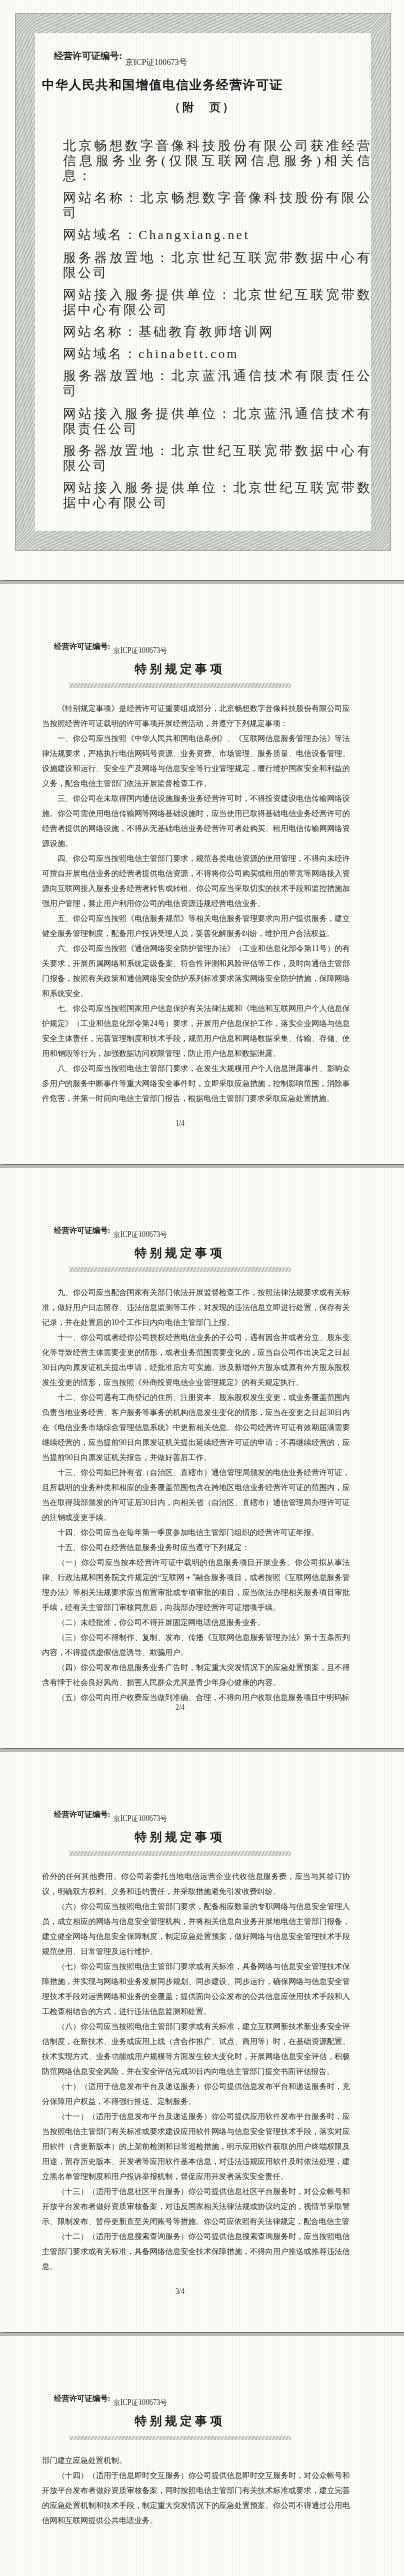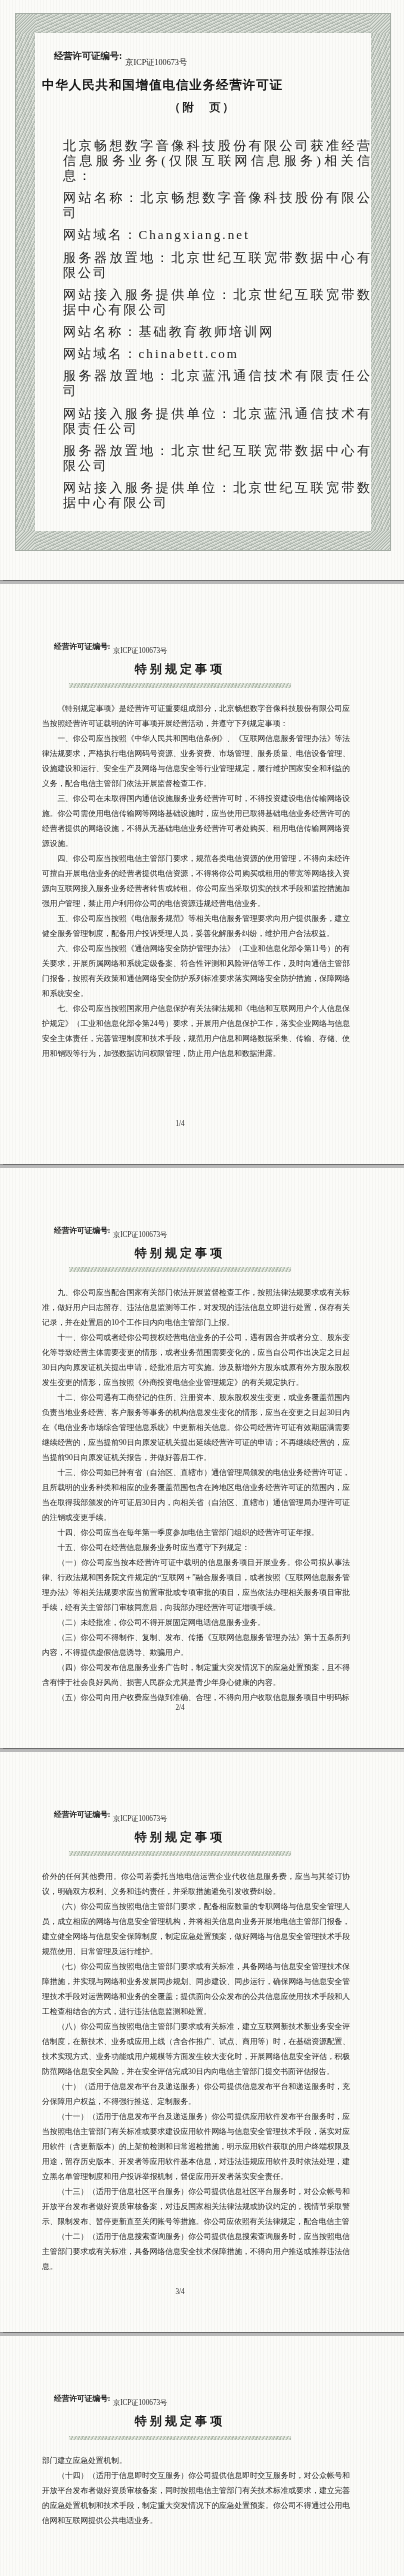--- a/index.html
+++ b/index.html
@@ -114,20 +114,21 @@
     <div class="orn"></div>
   </div>
   <div class="pbody">
       <p>《特别规定事项》是经营许可证重要组成部分，北京畅想数字音像科技股份有限公司应当按照经营许可证载明的许可事项开展经营活动，并遵守下列规定事项：</p>
       <p>一、你公司应当按照《中华人民共和国电信条例》、《互联网信息服务管理办法》等法律法规要求，严格执行电信网码号资源、业务资费、市场管理、服务质量、电信设备管理、设施建设和运行、安全生产及网络与信息安全等行业管理规定，履行维护国家安全和利益的义务，配合电信主管部门依法开展监督检查工作。</p>
       <p>三、你公司在未取得国内通信设施服务业务经营许可时，不得投资建设电信传输网络设施。你公司需使用电信传输网等网络基础设施时，应当使用已取得基础电信业务经营许可的经营者提供的网络设施，不得从无基础电信业务经营许可者处购买、租用电信传输网网络资源设施。</p>
       <p>四、你公司应当按照电信主管部门要求，规范各类电信资源的使用管理，不得向未经许可擅自开展电信业务的经营者提供电信资源，不得将你公司购买或租用的带宽等网络接入资源向互联网接入服务业务经营者转售或转租。你公司应当采取切实的技术手段和监控措施加强用户管理，禁止用户利用你公司的电信资源违规经营电信业务。</p>
       <p>五、你公司应当按照《电信服务规范》等相关电信服务管理要求向用户提供服务，建立健全服务管理制度，配备用户投诉受理人员，妥善化解服务纠纷，维护用户合法权益。</p>
       <p>六、你公司应当按照《通信网络安全防护管理办法》（工业和信息化部令第11号）的有关要求，开展所属网络和系统定级备案、符合性评测和风险评估等工作，及时向通信主管部门报备，按照有关政策和通信网络安全防护系列标准要求落实网络安全防护措施，保障网络和系统安全。</p>
       <p>七、你公司应当按照国家用户信息保护有关法律法规和《电信和互联网用户个人信息保护规定》（工业和信息化部令第24号）要求，开展用户信息保护工作，落实企业网络与信息安全主体责任，完善管理制度和技术手段，规范用户信息和网络数据采集、传输、存储、使用和销毁等行为，加强数据访问权限管理，防止用户信息和数据泄露。</p>
+      <p>八、你公司应当按照电信主管部门要求，在发生大规模用户个人信息泄露事件、影响众多用户的服务中断事件等重大网络安全事件时，立即采取应急措施，控制影响范围，消除事件危害，并第一时间向电信主管部门报告，根据电信主管部门要求采取应急处置措施。</p>
     </div>
   <div class="pagenum">1/4</div>
 </section>
 
 <section class="page prov">
   <div class="hdr">
     <span class="hlabel">经营许可证编号:</span>
     <span class="hval">京ICP证100673号</span>
   </div>
   <div class="tblock">

